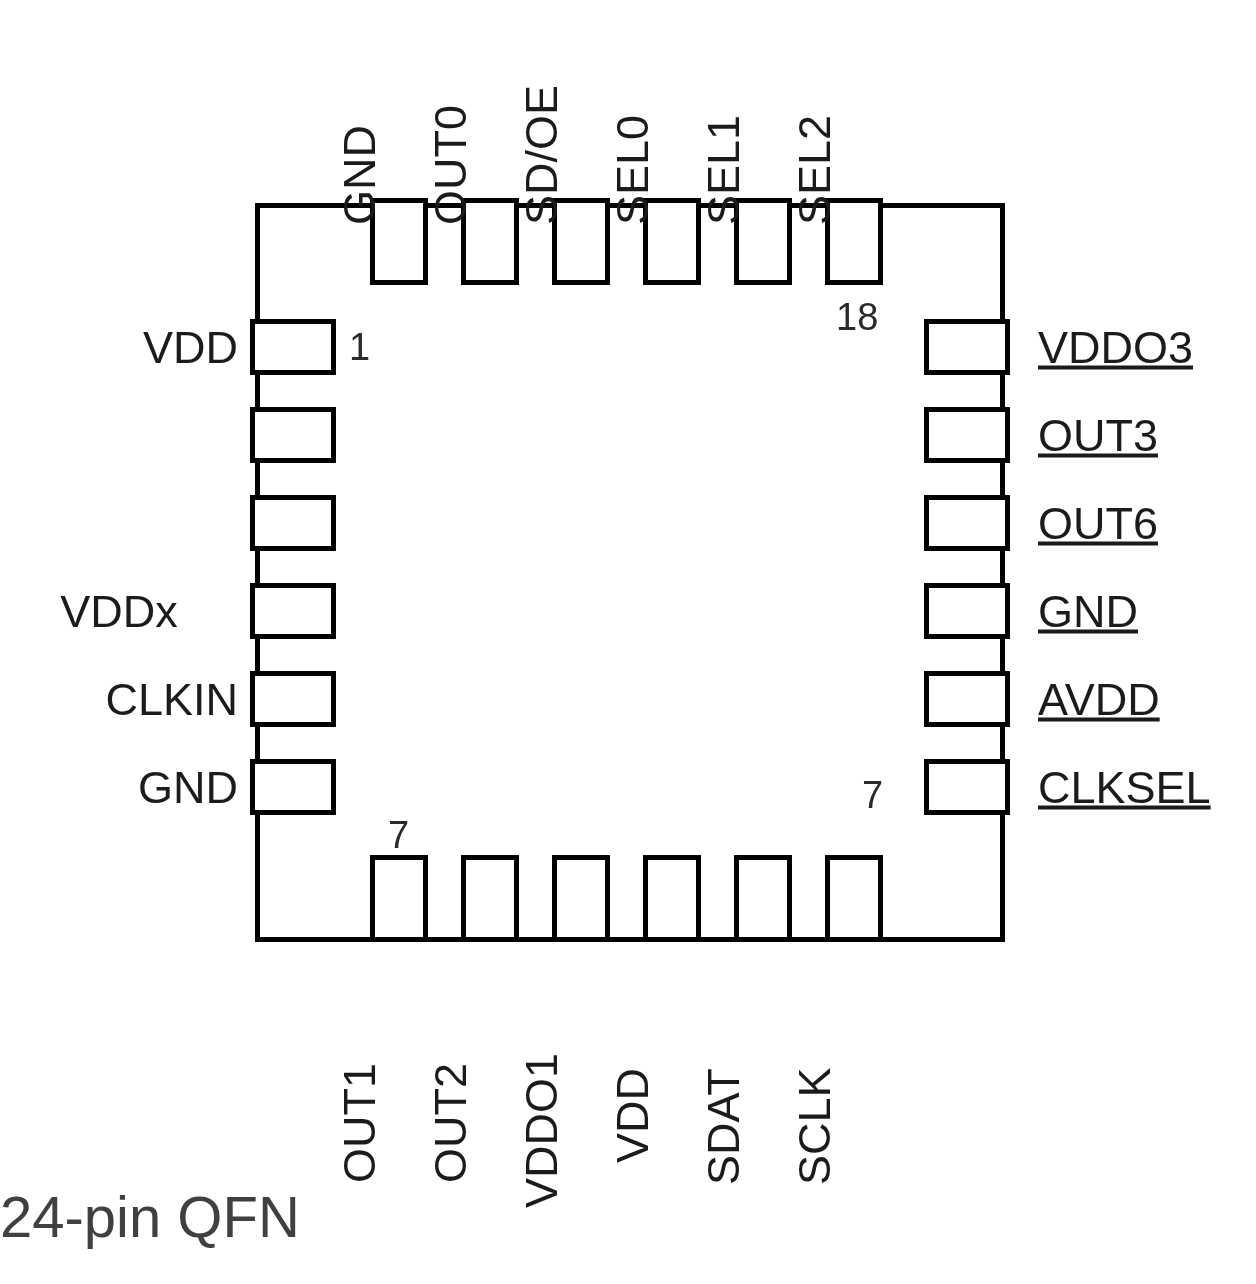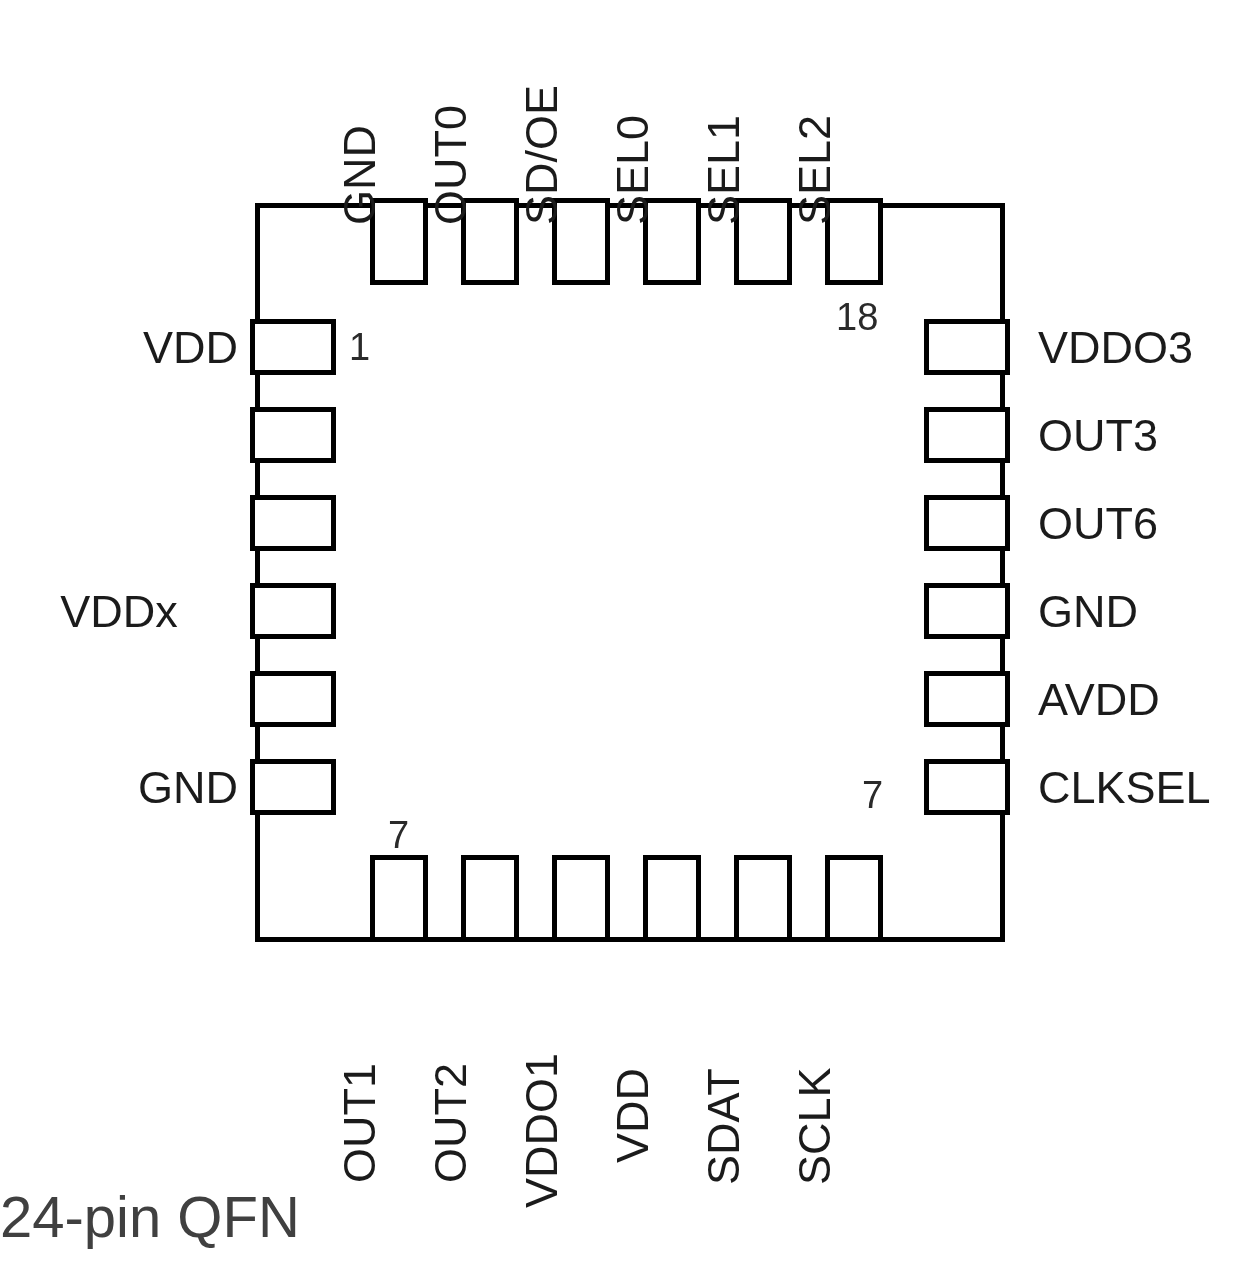--- a/index.html
+++ b/index.html
@@ -55,20 +55,21 @@
     white-space: nowrap;
     font-family: "Liberation Sans", sans-serif;
   }
   .lbl-left {
     text-align: right;
     transform: translateY(-50%);
   }
   .lbl-right {
     text-align: center;
     transform: translateY(-50%);
+    text-decoration: underline;
   }
   .lbl-top, .lbl-bottom {
     transform-origin: left bottom;
     transform: rotate(-90deg);
   }
 
   
   .pin-num {
     position: absolute;
     font-size: 38px;
@@ -135,20 +136,21 @@
 
   <div class="lbl lbl-bottom" style="left:382px; top:1138px;">OUT1</div>
   <div class="lbl lbl-bottom" style="left:473px; top:1138px;">OUT2</div>
   <div class="lbl lbl-bottom" style="left:564px; top:1163px;">VDDO1</div>
   <div class="lbl lbl-bottom" style="left:655px; top:1118px;">VDD</div>
   <div class="lbl lbl-bottom" style="left:746px; top:1140px;">SDAT</div>
   <div class="lbl lbl-bottom" style="left:837px; top:1140px;">SCLK</div>
 
   <div class="lbl lbl-left" style="left:0;  top:347px; width:238px;">VDD</div>
   <div class="lbl lbl-left" style="left:0;  top:611px; width:238px;text-align:center;">VDDx</div>
+  <div class="lbl lbl-left" style="left:0;  top:699px; width:238px;">CLKIN</div>
   <div class="lbl lbl-left" style="left:0;  top:787px; width:238px;">GND</div>
 
   <div class="lbl lbl-right" style="left:1038px; top:347px;">VDDO3</div>
   <div class="lbl lbl-right" style="left:1038px; top:435px;">OUT3</div>
   <div class="lbl lbl-right" style="left:1038px; top:523px;">OUT6</div>
   <div class="lbl lbl-right" style="left:1038px; top:611px;">GND</div>
   <div class="lbl lbl-right" style="left:1038px; top:699px;">AVDD</div>
   <div class="lbl lbl-right" style="left:1038px; top:787px;">CLKSEL</div>
 
   <div class="pin-num" style="left:349px; top:328px;">1</div>

